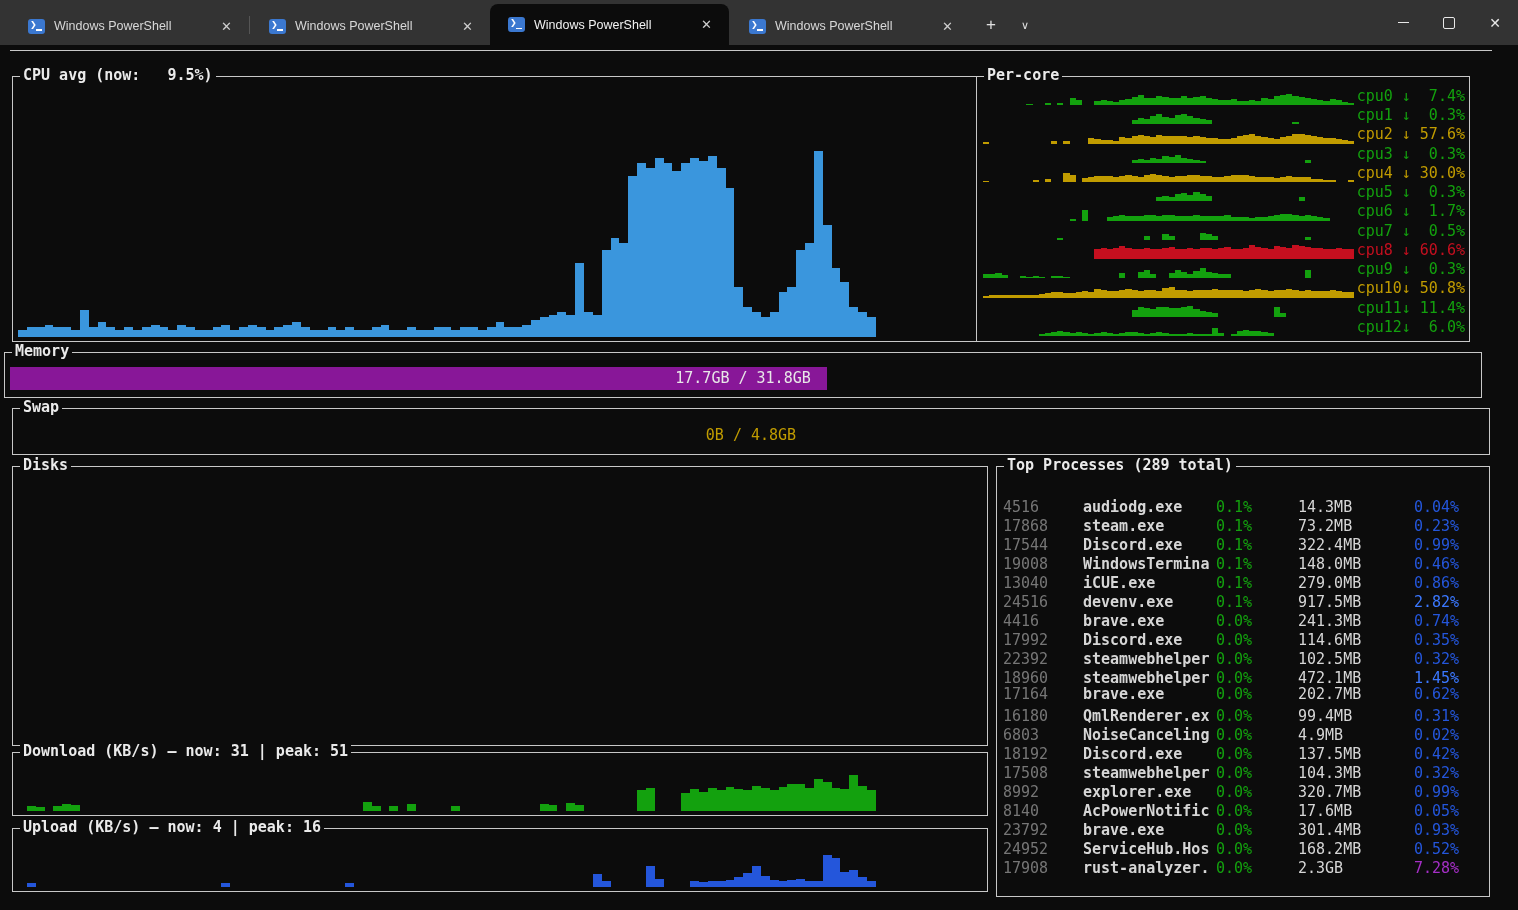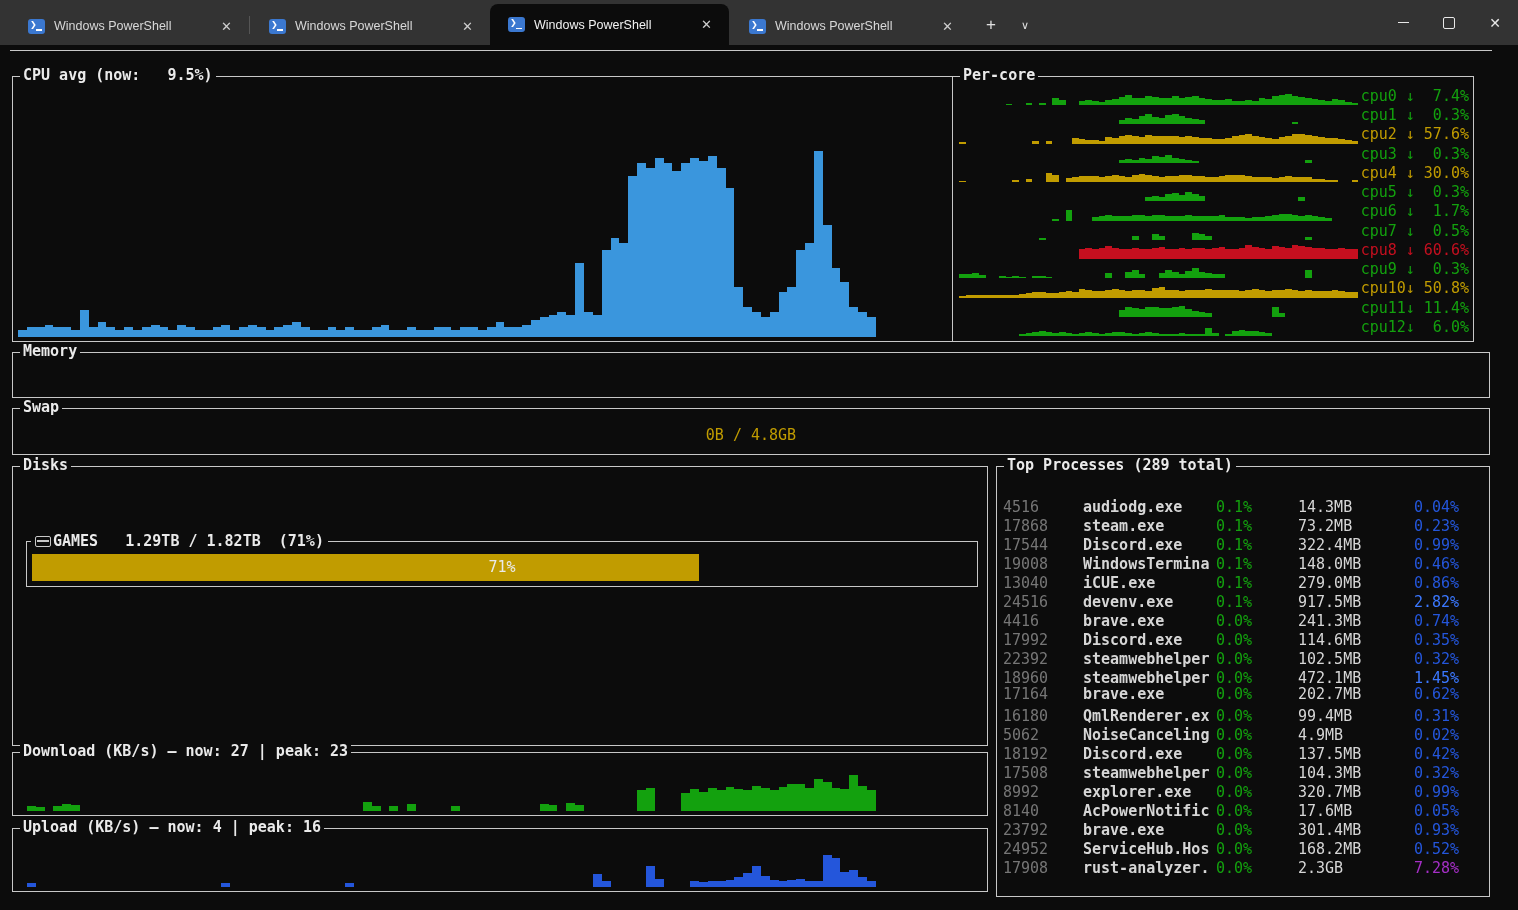--- a/index.html
+++ b/index.html
@@ -213,21 +213,21 @@
           <i class="bar" style="flex: 0 0 auto; width: calc(0.917431%); height: 75%; background: rgb(58, 150, 221);"></i>
           <i class="bar" style="flex: 0 0 auto; width: calc(0.917431%); height: 45%; background: rgb(58, 150, 221);"></i>
           <i class="bar" style="flex: 0 0 auto; width: calc(0.917431%); height: 28%; background: rgb(58, 150, 221);"></i>
           <i class="bar" style="flex: 0 0 auto; width: calc(0.917431%); height: 22%; background: rgb(58, 150, 221);"></i>
           <i class="bar" style="flex: 0 0 auto; width: calc(0.917431%); height: 12%; background: rgb(58, 150, 221);"></i>
           <i class="bar" style="flex: 0 0 auto; width: calc(0.917431%); height: 10%; background: rgb(58, 150, 221);"></i>
           <i class="bar" style="flex: 0 0 auto; width: calc(0.917431%); height: 8%; background: rgb(58, 150, 221);"></i>
         </div>
     </div>
 
-    <div class="panel" style="left:952px;top:31px;width:492px;height:264px;padding-left:28px;">
+    <div class="panel" style="left:976px;top:31px;width:492px;height:264px;">
       <span class="ptitle">Per-core</span>
       <div class="cores" id="cores">
           <div class="core-row">
             <div class="spark">
               <i style="height: 0%;"></i>
               <i style="height: 0%;"></i>
               <i style="height: 0%;"></i>
               <i style="height: 0%;"></i>
               <i style="height: 0%;"></i>
               <i style="height: 0%;"></i>
@@ -1064,50 +1064,44 @@
               <i style="height: 0%;"></i>
               <i style="height: 0%;"></i>
               <i style="height: 0%;"></i>
               <i style="height: 0%;"></i>
             </div>
             <span class="core-label c-green">cpu12↓  6.0%</span>
           </div>
         </div>
     </div>
 
-    <div class="panel" style="left:12px;top:307px;width:1476px;height:44px;text-align:center;">
+    <div class="panel" style="left:4px;top:307px;width:1476px;height:44px;text-align:center;">
       <span class="ptitle">Memory</span>
+      <div class="gauge">
+        <div class="gfill" id="memfill" style="background: var(--purple); width: 55.7%;"></div>
+        <div class="glabel" style="color:#e8e8e8;">17.7GB / 31.8GB</div>
+      </div>
     </div>
 
     <div class="panel" style="left:12px;top:363px;width:1476px;height:45px;">
       <span class="ptitle">Swap</span>
       <div class="gauge">
         <div class="gfill" id="swapfill" style="background: var(--purple); width: 0%;"></div>
         <div class="glabel" style="color:var(--yellow);">0B / 4.8GB</div>
       </div>
     </div>
 
     <div class="panel" style="left:12px;top:421px;width:974px;height:278px;">
       <span class="ptitle">Disks</span>
 
 
-      <div class="dpanel" style="top:74px;height:44px;">
-        <span class="dtitle">
-          <span class="diskicon"></span>
-          <span>GAMES   1.29TB / 1.82TB  (71%)</span>
-        </span>
-        <div class="gauge" style="top:12px;bottom:5px;">
-          <div class="gfill" id="disk1fill" style="background: var(--yellow); width: 71%;"></div>
-          <div class="glabel" style="color:#eaeaea;">71%</div>
-        </div>
-      </div>
     </div>
 
     <div class="panel" style="left:12px;top:707px;width:974px;height:62px;">
-      <span class="ptitle">Download (KB/s) — now: 27 | peak: 23</span>
+      <span class="ptitle">Download (KB/s) — now: 31 | peak: 51</span>
       <div class="netchart" id="dlchart">
           <i class="bar" style="flex: 0 0 auto; width: calc(0.917431%); height: 0%; background: rgb(19, 161, 14);"></i>
           <i class="bar" style="flex: 0 0 auto; width: calc(0.917431%); height: 10%; background: rgb(19, 161, 14);"></i>
           <i class="bar" style="flex: 0 0 auto; width: calc(0.917431%); height: 8%; background: rgb(19, 161, 14);"></i>
           <i class="bar" style="flex: 0 0 auto; width: calc(0.917431%); height: 0%; background: rgb(19, 161, 14);"></i>
           <i class="bar" style="flex: 0 0 auto; width: calc(0.917431%); height: 10%; background: rgb(19, 161, 14);"></i>
           <i class="bar" style="flex: 0 0 auto; width: calc(0.917431%); height: 16%; background: rgb(19, 161, 14);"></i>
           <i class="bar" style="flex: 0 0 auto; width: calc(0.917431%); height: 12%; background: rgb(19, 161, 14);"></i>
           <i class="bar" style="flex: 0 0 auto; width: calc(0.917431%); height: 0%; background: rgb(19, 161, 14);"></i>
           <i class="bar" style="flex: 0 0 auto; width: calc(0.917431%); height: 0%; background: rgb(19, 161, 14);"></i>
@@ -1313,21 +1307,21 @@
           <div class="procrow" style="top: 69px;"><span class="pid">17544</span><span class="pname">Discord.exe</span><span class="pcpu">0.1%</span><span class="pmem">322.4MB</span><span class="lvl-blue">0.99%</span></div>
           <div class="procrow" style="top: 88px;"><span class="pid">19008</span><span class="pname">WindowsTermina</span><span class="pcpu">0.1%</span><span class="pmem">148.0MB</span><span class="lvl-blue">0.46%</span></div>
           <div class="procrow" style="top: 107px;"><span class="pid">13040</span><span class="pname">iCUE.exe</span><span class="pcpu">0.1%</span><span class="pmem">279.0MB</span><span class="lvl-blue">0.86%</span></div>
           <div class="procrow" style="top: 126px;"><span class="pid">24516</span><span class="pname">devenv.exe</span><span class="pcpu">0.1%</span><span class="pmem">917.5MB</span><span class="lvl-lightblue">2.82%</span></div>
           <div class="procrow" style="top: 145px;"><span class="pid">4416</span><span class="pname">brave.exe</span><span class="pcpu">0.0%</span><span class="pmem">241.3MB</span><span class="lvl-blue">0.74%</span></div>
           <div class="procrow" style="top: 164px;"><span class="pid">17992</span><span class="pname">Discord.exe</span><span class="pcpu">0.0%</span><span class="pmem">114.6MB</span><span class="lvl-blue">0.35%</span></div>
           <div class="procrow" style="top: 183px;"><span class="pid">22392</span><span class="pname">steamwebhelper</span><span class="pcpu">0.0%</span><span class="pmem">102.5MB</span><span class="lvl-blue">0.32%</span></div>
           <div class="procrow" style="top: 202px;"><span class="pid">18960</span><span class="pname">steamwebhelper</span><span class="pcpu">0.0%</span><span class="pmem">472.1MB</span><span class="lvl-lightblue">1.45%</span></div>
           <div class="procrow" style="top: 218px;"><span class="pid">17164</span><span class="pname">brave.exe</span><span class="pcpu">0.0%</span><span class="pmem">202.7MB</span><span class="lvl-blue">0.62%</span></div>
           <div class="procrow" style="top: 240px;"><span class="pid">16180</span><span class="pname">QmlRenderer.ex</span><span class="pcpu">0.0%</span><span class="pmem">99.4MB</span><span class="lvl-blue">0.31%</span></div>
-          <div class="procrow" style="top: 259px;"><span class="pid">5062</span><span class="pname">NoiseCanceling</span><span class="pcpu">0.0%</span><span class="pmem">4.9MB</span><span class="lvl-blue">0.02%</span></div>
+          <div class="procrow" style="top: 259px;"><span class="pid">6803</span><span class="pname">NoiseCanceling</span><span class="pcpu">0.0%</span><span class="pmem">4.9MB</span><span class="lvl-blue">0.02%</span></div>
           <div class="procrow" style="top: 278px;"><span class="pid">18192</span><span class="pname">Discord.exe</span><span class="pcpu">0.0%</span><span class="pmem">137.5MB</span><span class="lvl-blue">0.42%</span></div>
           <div class="procrow" style="top: 297px;"><span class="pid">17508</span><span class="pname">steamwebhelper</span><span class="pcpu">0.0%</span><span class="pmem">104.3MB</span><span class="lvl-blue">0.32%</span></div>
           <div class="procrow" style="top: 316px;"><span class="pid">8992</span><span class="pname">explorer.exe</span><span class="pcpu">0.0%</span><span class="pmem">320.7MB</span><span class="lvl-blue">0.99%</span></div>
           <div class="procrow" style="top: 335px;"><span class="pid">8140</span><span class="pname">AcPowerNotific</span><span class="pcpu">0.0%</span><span class="pmem">17.6MB</span><span class="lvl-blue">0.05%</span></div>
           <div class="procrow" style="top: 354px;"><span class="pid">23792</span><span class="pname">brave.exe</span><span class="pcpu">0.0%</span><span class="pmem">301.4MB</span><span class="lvl-blue">0.93%</span></div>
           <div class="procrow" style="top: 373px;"><span class="pid">24952</span><span class="pname">ServiceHub.Hos</span><span class="pcpu">0.0%</span><span class="pmem">168.2MB</span><span class="lvl-blue">0.52%</span></div>
           <div class="procrow" style="top: 392px;"><span class="pid">17908</span><span class="pname">rust-analyzer.</span><span class="pcpu">0.0%</span><span class="pmem">2.3GB</span><span class="lvl-magenta">7.28%</span></div>
         </div>
     </div>
 

